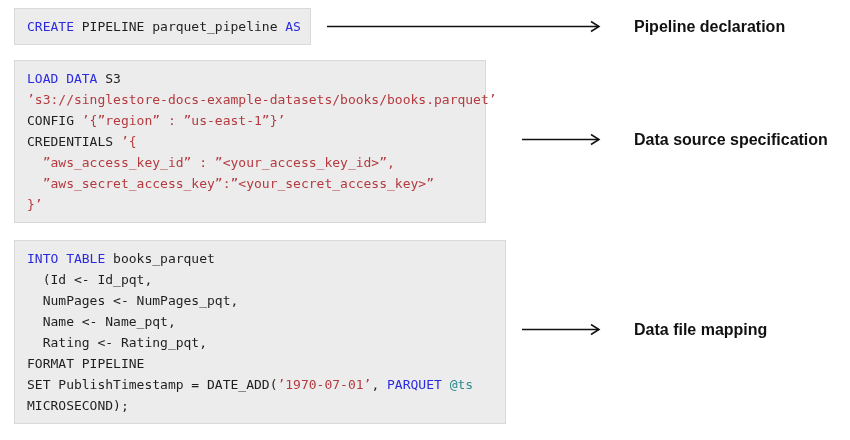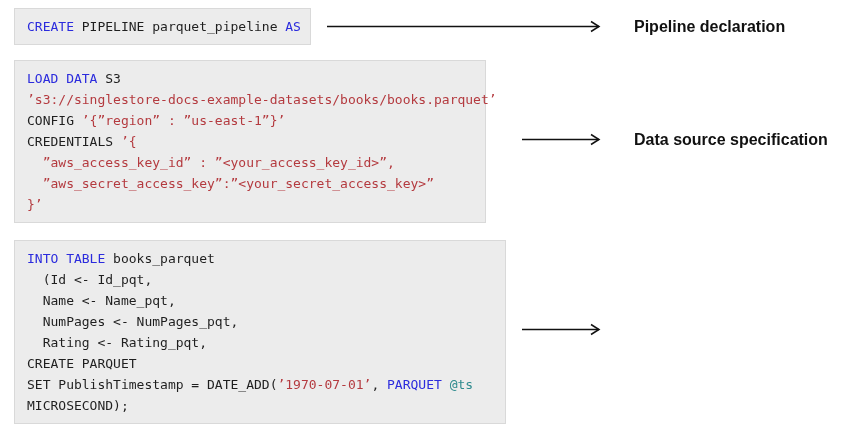--- a/index.html
+++ b/index.html
@@ -66,24 +66,24 @@
       <div class="code-line"><span class="tok-plain">CONFIG </span><span class="tok-string">’{”region” : ”us-east-1”}’</span></div>
       <div class="code-line"><span class="tok-plain">CREDENTIALS </span><span class="tok-string">’{</span></div>
       <div class="code-line"><span class="tok-string">  ”aws_access_key_id” : ”&lt;your_access_key_id&gt;”,</span></div>
       <div class="code-line"><span class="tok-string">  ”aws_secret_access_key”:”&lt;your_secret_access_key&gt;”</span></div>
       <div class="code-line"><span class="tok-string">}’</span></div>
     </section>
 
   <section class="code-block block-2">
       <div class="code-line"><span class="tok-keyword">INTO TABLE</span><span class="tok-plain"> books_parquet</span></div>
       <div class="code-line"><span class="tok-plain">  (Id &lt;- Id_pqt,</span></div>
+      <div class="code-line"><span class="tok-plain">  NumPages &lt;- NumPages_pqt,</span></div>
       <div class="code-line"><span class="tok-plain">  Name &lt;- Name_pqt,</span></div>
-      <div class="code-line"><span class="tok-plain">  NumPages &lt;- NumPages_pqt,</span></div>
       <div class="code-line"><span class="tok-plain">  Rating &lt;- Rating_pqt,</span></div>
-      <div class="code-line"><span class="tok-plain">CREATE PARQUET</span></div>
+      <div class="code-line"><span class="tok-plain">FORMAT PIPELINE</span></div>
       <div class="code-line"><span class="tok-plain">SET PublishTimestamp = DATE_ADD(</span><span class="tok-string">’1970-07-01’</span><span class="tok-plain">, </span><span class="tok-keyword">PARQUET</span><span class="tok-plain"> </span><span class="tok-variable">@ts</span></div>
       <div class="code-line"><span class="tok-plain">MICROSECOND);</span></div>
     </section>
 
   <svg class="arrow arrow-0" width="276" height="13" viewBox="0 0 276 13">
     <line x1="0" y1="6.5" x2="272" y2="6.5" stroke="#111111" stroke-width="1.5"></line>
     <polyline points="264,1.5 272,6.5 264,11.5" fill="none" stroke="#111111" stroke-width="1.5"></polyline>
   </svg>
 
   <svg class="arrow arrow-1" width="81" height="13" viewBox="0 0 81 13">
@@ -93,14 +93,15 @@
 
   <svg class="arrow arrow-2" width="81" height="13" viewBox="0 0 81 13">
     <line x1="0" y1="6.5" x2="77" y2="6.5" stroke="#111111" stroke-width="1.5"></line>
     <polyline points="69,1.5 77,6.5 69,11.5" fill="none" stroke="#111111" stroke-width="1.5"></polyline>
   </svg>
 
   <div class="annotation-label label-0">Pipeline declaration</div>
 
   <div class="annotation-label label-1">Data source specification</div>
 
+  <div class="annotation-label label-2">Data file mapping</div>
 
 </div>
 
 </body></html>

